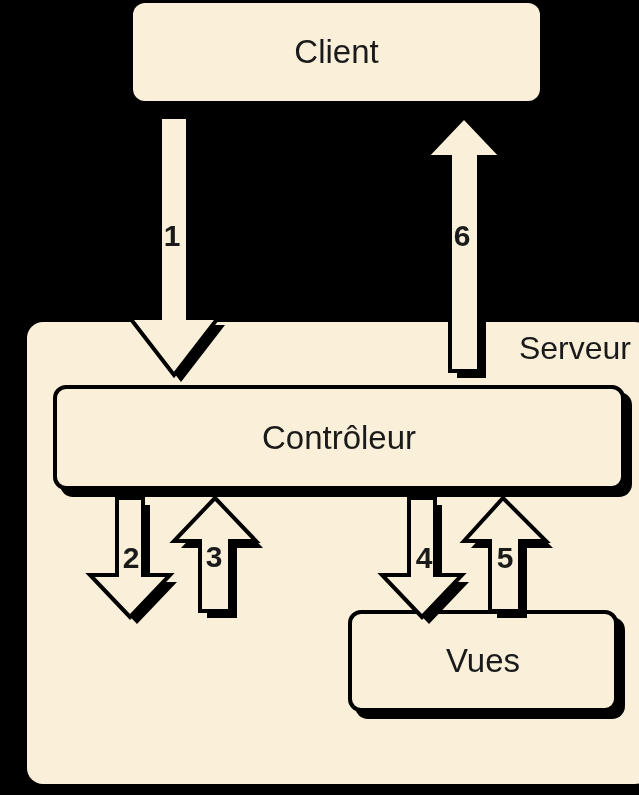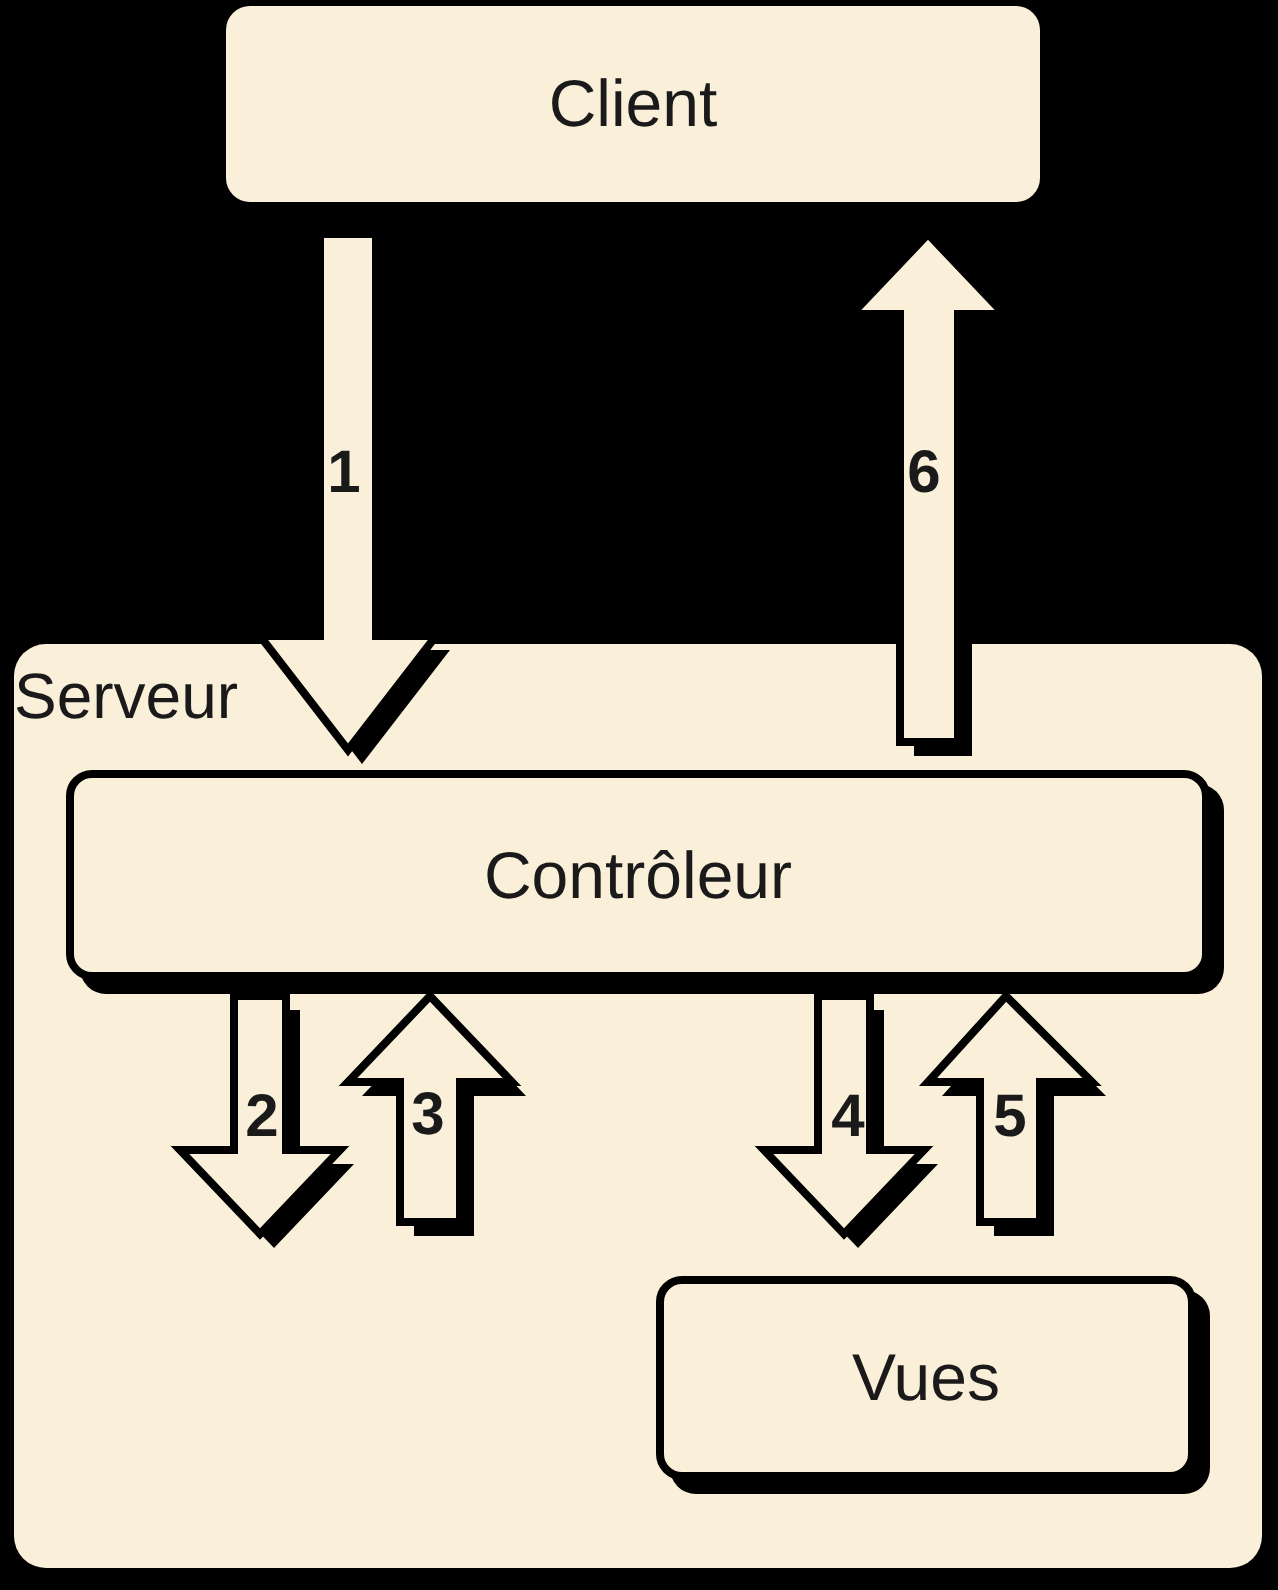--- a/index.html
+++ b/index.html
@@ -9,36 +9,36 @@
     --text:#1A1A1A;
   }
   html,body{margin:0;padding:0;background:var(--background);}
   .stage{
     position:relative;width:639px;height:795px;background:var(--background);
     overflow:hidden;font-family:"Liberation Sans","DejaVu Sans",sans-serif;
     color:var(--text);
   }
   .node{
     position:absolute;background:var(--node-fill);box-sizing:border-box;
-    display:flex;align-items:center;justify-content:center;
+    display:flex;align-items:center;justify-content:center;margin-left:20px;
   }
   .node-label{font-size:33px;color:var(--text);white-space:nowrap;}
   .client{left:113px;top:3px;width:407px;height:98px;border-radius:12px;}
   .server{left:7px;top:322px;width:624px;height:462px;border-radius:16px;}
   .server-title{
-    position:absolute;left:7px;top:330px;width:624px;text-align:left;
+    position:absolute;left:7px;top:330px;width:624px;text-align:right;
     font-size:32px;color:var(--text);
   }
   .inner{
     border:4px solid var(--outline);
     box-shadow:7px 7px 0 var(--outline);
   }
   .controller{left:33px;top:385px;width:572px;height:105px;border-radius:13px;text-align:center;}
   .models{left:37px;top:626px;width:274px;height:102px;border-radius:13px;}
-  .views{left:328px;top:638px;width:270px;height:102px;border-radius:13px;text-align:right;}
+  .views{left:328px;top:610px;width:270px;height:102px;border-radius:13px;text-align:right;}
   svg.arrows{position:absolute;left:0;top:0;pointer-events:none;}
   .arrow-shadow{fill:var(--outline);stroke:none;}
   .arrow-body{fill:var(--node-fill);stroke:var(--outline);stroke-width:4;stroke-linejoin:miter;}
   .arrow-num{
     font-family:"Liberation Sans","DejaVu Sans",sans-serif;
     font-size:30px;font-weight:bold;fill:var(--text);text-anchor:middle;
   }
 </style>
 </head>
 <body>

